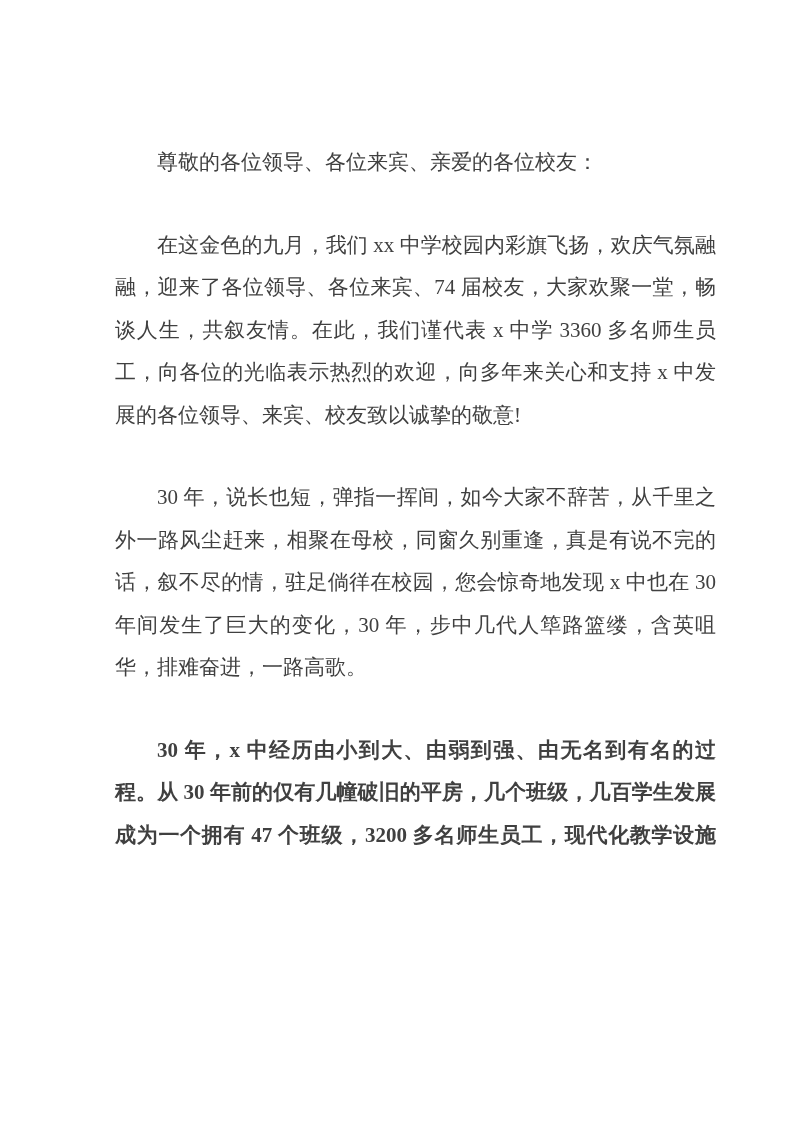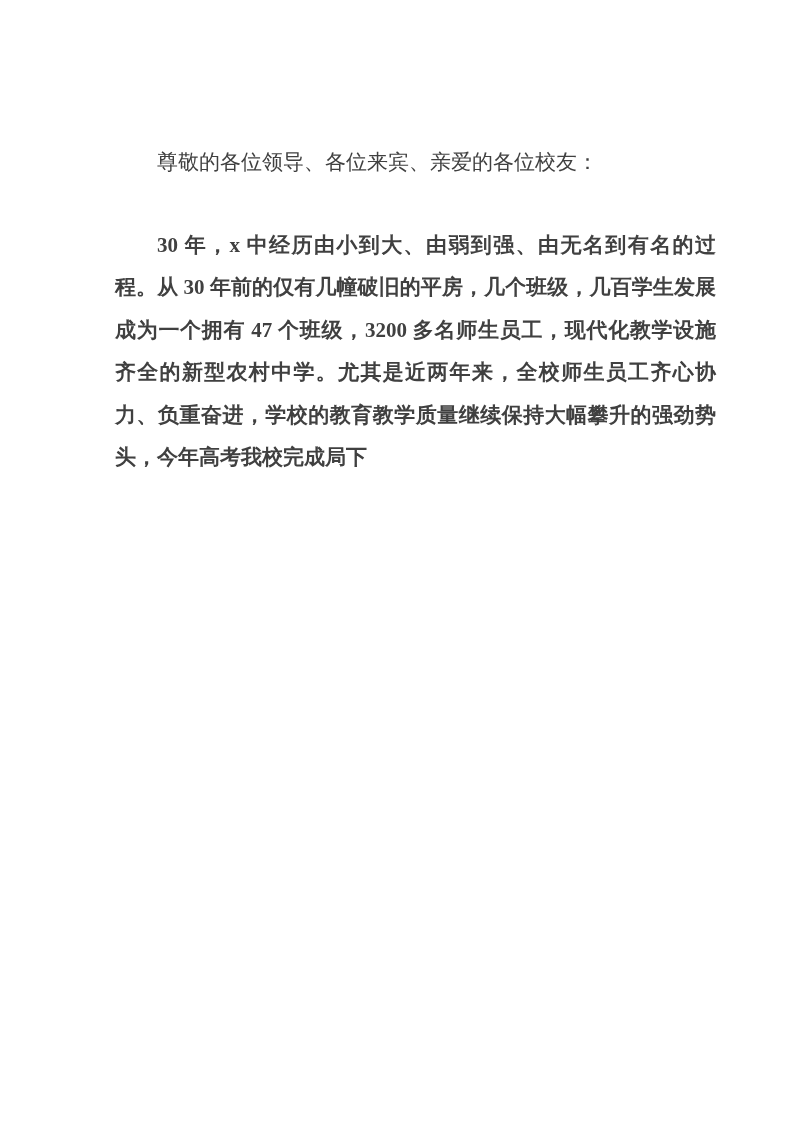--- a/index.html
+++ b/index.html
@@ -34,15 +34,17 @@
     margin-bottom: 0;
     font-weight: bold;
   }
 </style>
 </head>
 <body>
 
 <div class="page">
   <div class="doc-body">
     <p class="para">尊敬的各位领导、各位来宾、亲爱的各位校友：</p>
+    <p class="para">在这金色的九月，我们 xx 中学校园内彩旗飞扬，欢庆气氛融融，迎来了各位领导、各位来宾、74 届校友，大家欢聚一堂，畅谈人生，共叙友情。在此，我们谨代表 x 中学 3360 多名师生员工，向各位的光临表示热烈的欢迎，向多年来关心和支持 x 中发展的各位领导、来宾、校友致以诚挚的敬意!</p>
+    <p class="para">30 年，说长也短，弹指一挥间，如今大家不辞苦，从千里之外一路风尘赶来，相聚在母校，同窗久别重逢，真是有说不完的话，叙不尽的情，驻足倘徉在校园，您会惊奇地发现 x 中也在 30 年间发生了巨大的变化，30 年，步中几代人筚路篮缕，含英咀华，排难奋进，一路高歌。</p>
     <p class="para">30 年，x 中经历由小到大、由弱到强、由无名到有名的过程。从 30 年前的仅有几幢破旧的平房，几个班级，几百学生发展成为一个拥有 47 个班级，3200 多名师生员工，现代化教学设施齐全的新型农村中学。尤其是近两年来，全校师生员工齐心协力、负重奋进，学校的教育教学质量继续保持大幅攀升的强劲势头，今年高考我校完成局下</p>
   </div>
 </div>
 
 </body></html>

